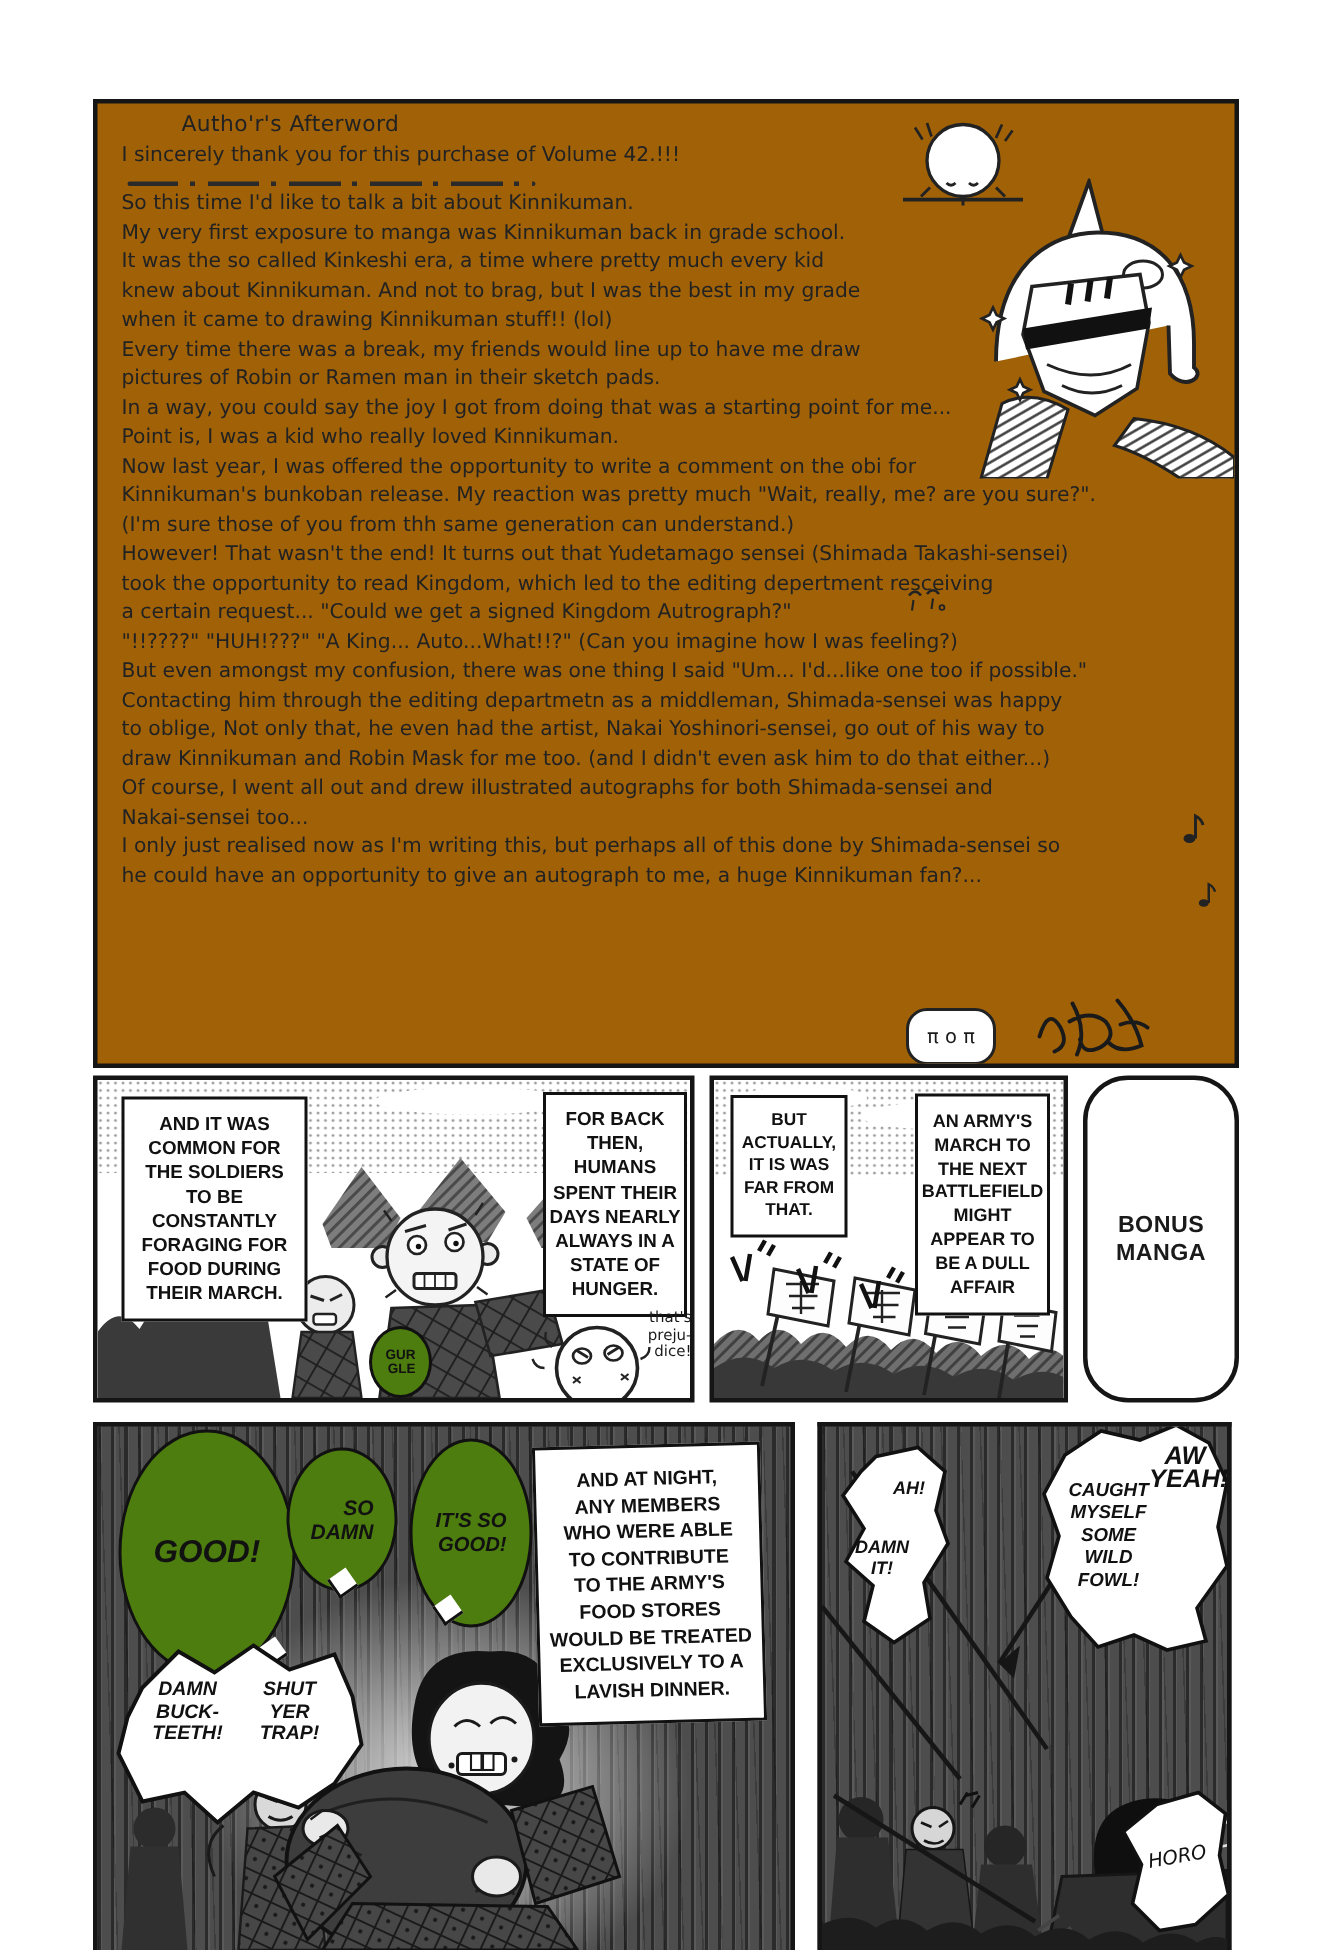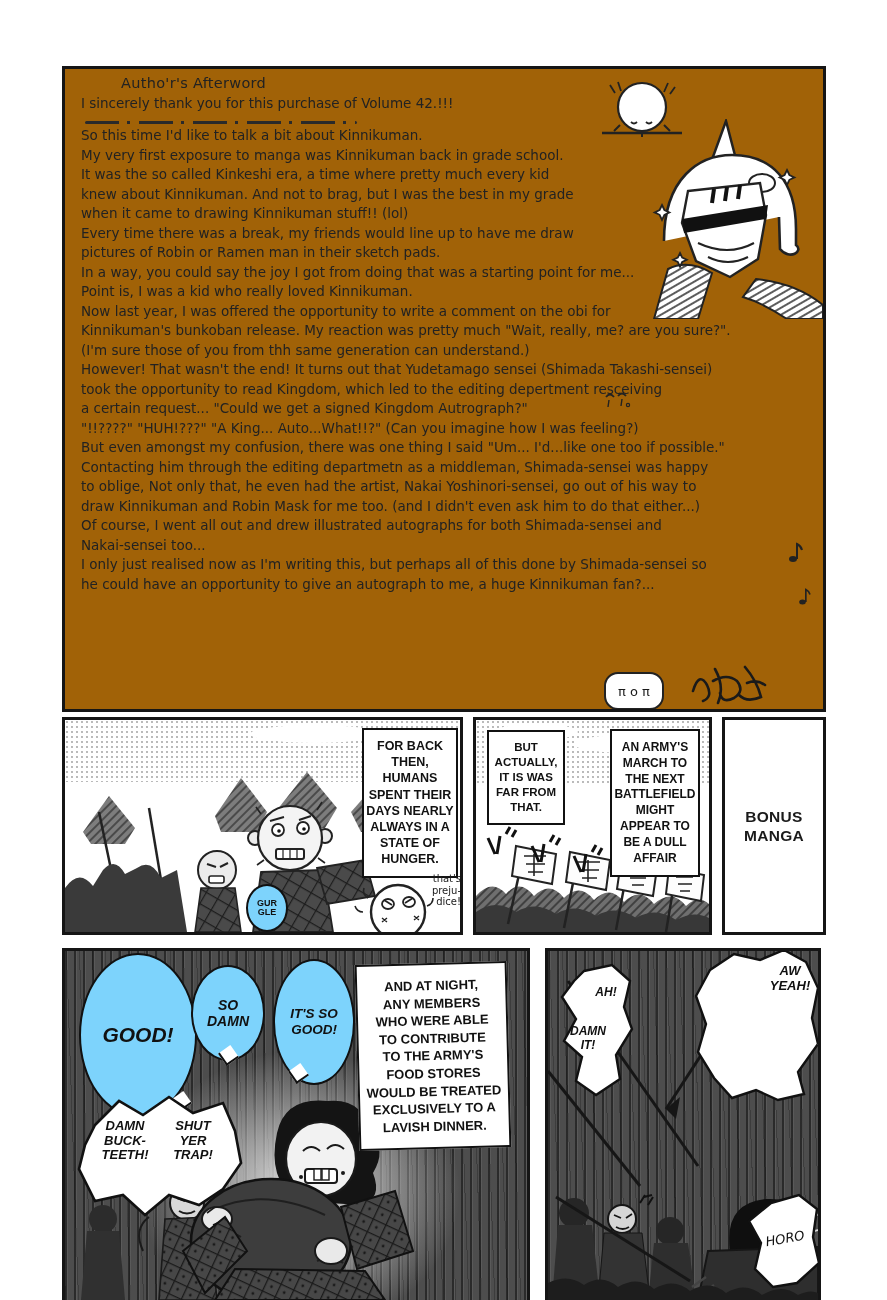--- a/index.html
+++ b/index.html
@@ -25,32 +25,32 @@
   
   .panel{position:absolute;border:3px solid #151515;background:#fff;box-sizing:border-box;overflow:hidden;}
   .panel.bleed{border-bottom:none;}
   .dark-tex{background-color:#4d4d4d;
     background-image:repeating-linear-gradient(90deg,rgba(0,0,0,.45) 0 2px,rgba(255,255,255,.07) 2px 3px,transparent 3px 9px),
                      repeating-linear-gradient(88deg,rgba(0,0,0,.22) 0 1px,transparent 1px 13px);}
   .art{position:absolute;left:0;top:0;}
 
   .cap{position:absolute;background:#fff;border:2.5px solid #111;box-sizing:border-box;
     font-weight:bold;text-align:center;white-space:pre-line;color:#111;}
-  .bub{position:absolute;background:#7dd3fc;border:2.5px solid #111;border-radius:50%;box-sizing:border-box;
-    display:flex;align-items:center;justify-content:center;text-align:center;
+  .bub{position:absolute;background:#4d7c0f;border:2.5px solid #111;border-radius:50%;box-sizing:border-box;
+    display:flex;align-items:center;justify-content:center;text-align:right;
     font-weight:bold;font-style:italic;white-space:pre-line;color:#111;}
   .tail{position:absolute;width:13px;height:13px;background:#fff;
     border-right:2.5px solid #111;border-bottom:2.5px solid #111;transform:rotate(55deg);}
   .ragged-text{position:absolute;font-weight:bold;font-style:italic;white-space:pre-line;
     text-align:center;color:#111;}
   .prelines{white-space:pre-line;}
   .hand{font-family:"DejaVu Sans",sans-serif;font-weight:normal;font-style:normal;}
 
   #title-panel{display:flex;flex-direction:column;align-items:center;justify-content:center;gap:24px;
-    font-weight:bold;font-size:15.5px;line-height:19.5px;letter-spacing:.3px;text-align:center;}
+    font-weight:bold;font-size:15.5px;line-height:19.5px;letter-spacing:.3px;text-align:center;border-radius:30px;}
 </style>
 </head>
 <body>
 
 <div id="page">
 
   <div id="afterword-box">
     <div class="aw-text">
       <p id="aw-title">Autho'r's Afterword</p>
       <p class="mt4">I sincerely thank you for this purchase of Volume 42.!!!</p>
@@ -192,20 +192,28 @@
       <g>
         <circle cx="333" cy="192" r="27" fill="#fff" stroke="#222" stroke-width="2.4"></circle>
         <ellipse cx="323" cy="184" rx="6" ry="5" fill="#fff" stroke="#222" stroke-width="1.8"></ellipse>
         <ellipse cx="344" cy="182" rx="6" ry="5" fill="#fff" stroke="#222" stroke-width="1.8"></ellipse>
         <path d="M319,180 l8,5 M348,178 l-8,5" stroke="#222" stroke-width="1.8"></path>
         <path d="M317,198 l5,4 M322,198 l-5,4 M349,196 l5,4 M354,196 l-5,4" stroke="#222" stroke-width="1.4"></path>
         <path d="M303,178 q-6,-4 -4,-10 M298,192 q-6,0 -8,-6" stroke="#222" stroke-width="1.6" fill="none"></path>
         <path d="M362,186 q6,-2 6,-8" stroke="#222" stroke-width="1.6" fill="none"></path>
       </g>
     </svg>
+    <div class="cap" style="left:16px;top:11px;width:124px;padding:8px 3px;font-size:12.5px;line-height:16.2px">AND IT WAS
+COMMON FOR
+THE SOLDIERS
+TO BE
+CONSTANTLY
+FORAGING FOR
+FOOD DURING
+THEIR MARCH.</div>
     <div class="cap" style="left:297px;top:8px;width:96px;padding:8px 2px;font-size:12.5px;line-height:16.2px">FOR BACK
 THEN,
 HUMANS
 SPENT THEIR
 DAYS NEARLY
 ALWAYS IN A
 STATE OF
 HUNGER.</div>
     <div class="bub" style="left:181px;top:164px;width:42px;height:48px;font-size:9px;line-height:9.5px;font-style:normal;border-width:2px">GUR
 GLE</div>
@@ -389,22 +397,27 @@
       </svg>
       <div class="ragged-text" style="left:32px;top:22px;width:40px;font-size:12px">AH!</div>
       <div class="ragged-text" style="left:8px;top:62px;width:52px;font-size:12px;line-height:13.5px">DAMN
 IT!</div>
     </div>
 
     <div style="position:absolute;left:146px;top:-3px;width:128px;height:160px">
       <svg width="128" height="160" viewBox="0 0 128 160">
         <polygon points="16,22 40,6 66,12 90,2 112,14 124,40 118,70 124,96 104,124 110,146 84,152 62,142 38,150 20,130 4,104 12,76 2,48" fill="#fff" stroke="#111" stroke-width="2.4"></polygon>
       </svg>
-      <div class="ragged-text" style="left:72px;top:16px;width:48px;font-size:13px;line-height:14.5px">AW
+      <div class="ragged-text" style="left:72px;top:16px;width:48px;font-size:17px;line-height:14.5px">AW
 YEAH!</div>
+      <div class="ragged-text" style="left:14px;top:38px;width:62px;font-size:12.5px;line-height:15px">CAUGHT
+MYSELF
+SOME
+WILD
+FOWL!</div>
     </div>
 
     <div style="position:absolute;left:195px;top:242px;width:84px;height:98px">
       <svg width="84" height="98" viewBox="0 0 84 98">
         <polygon points="28,10 56,2 74,16 70,44 76,70 54,90 30,94 12,76 18,50 6,28" fill="#fff" stroke="#111" stroke-width="2.4"></polygon>
       </svg>
       <div class="ragged-text" style="left:14px;top:38px;width:56px;font-size:13px;transform:rotate(-10deg);font-family:'DejaVu Sans',sans-serif;font-weight:normal">HORO</div>
     </div>
   </div>
 

